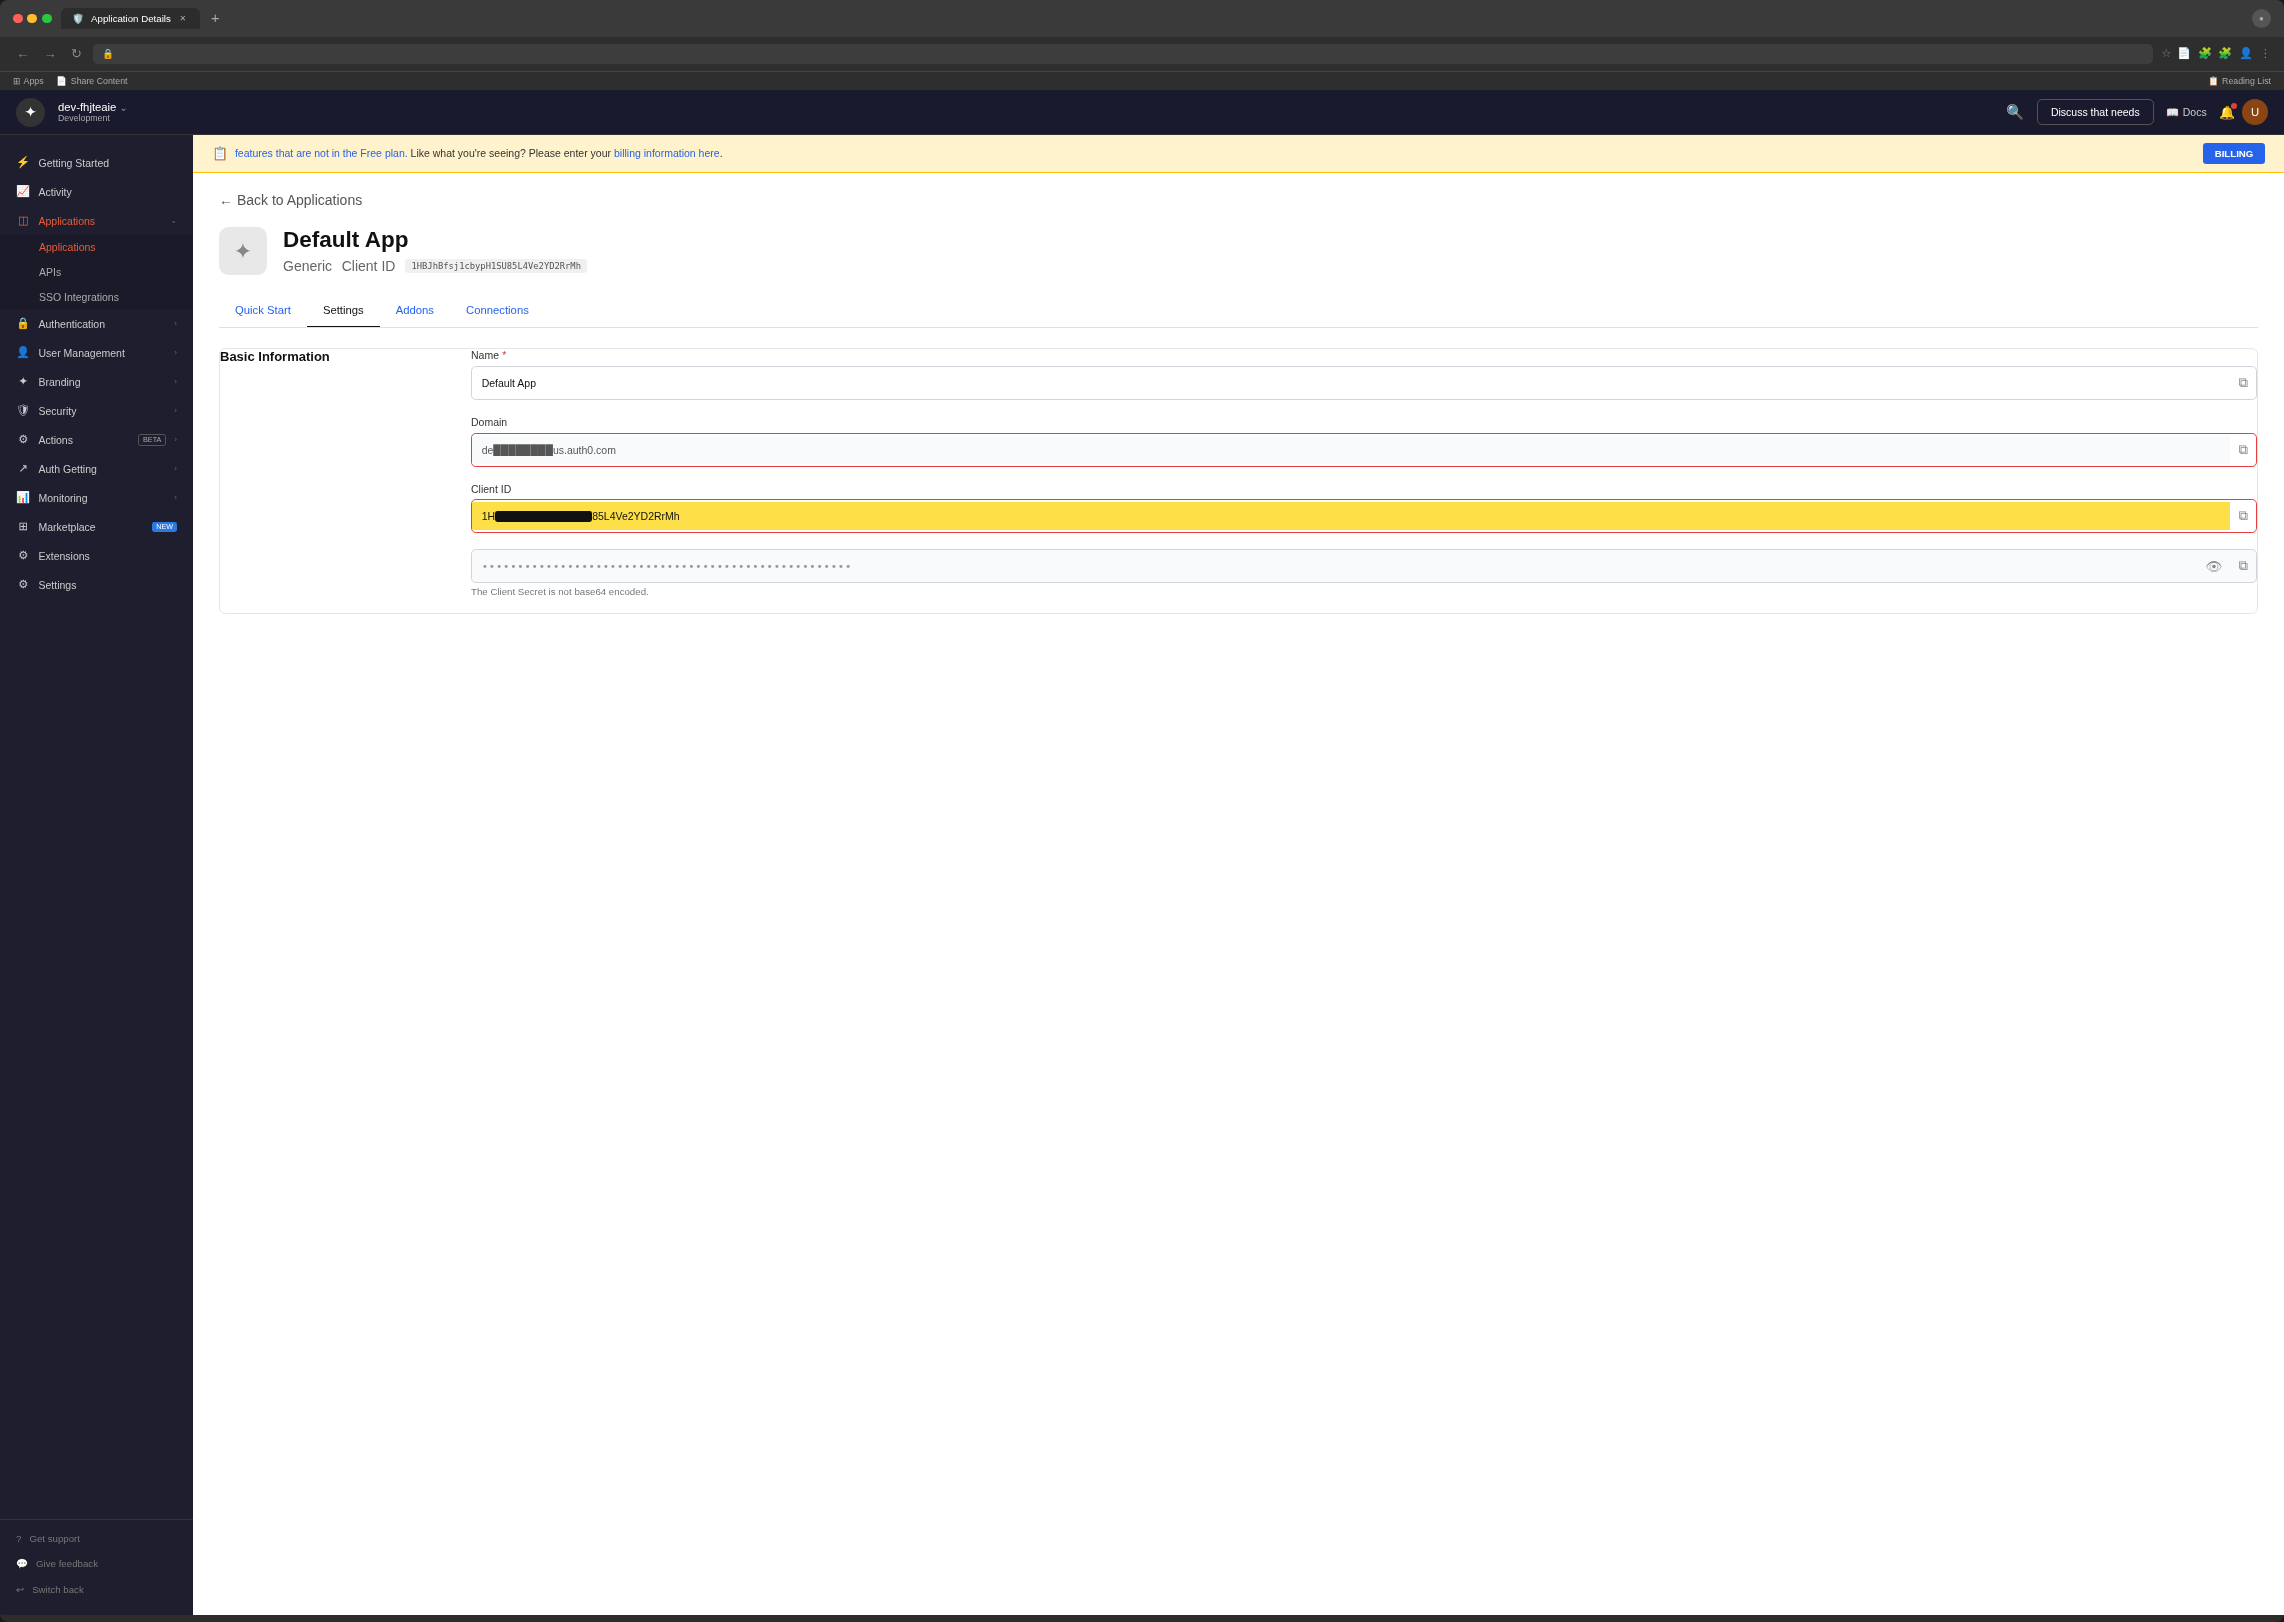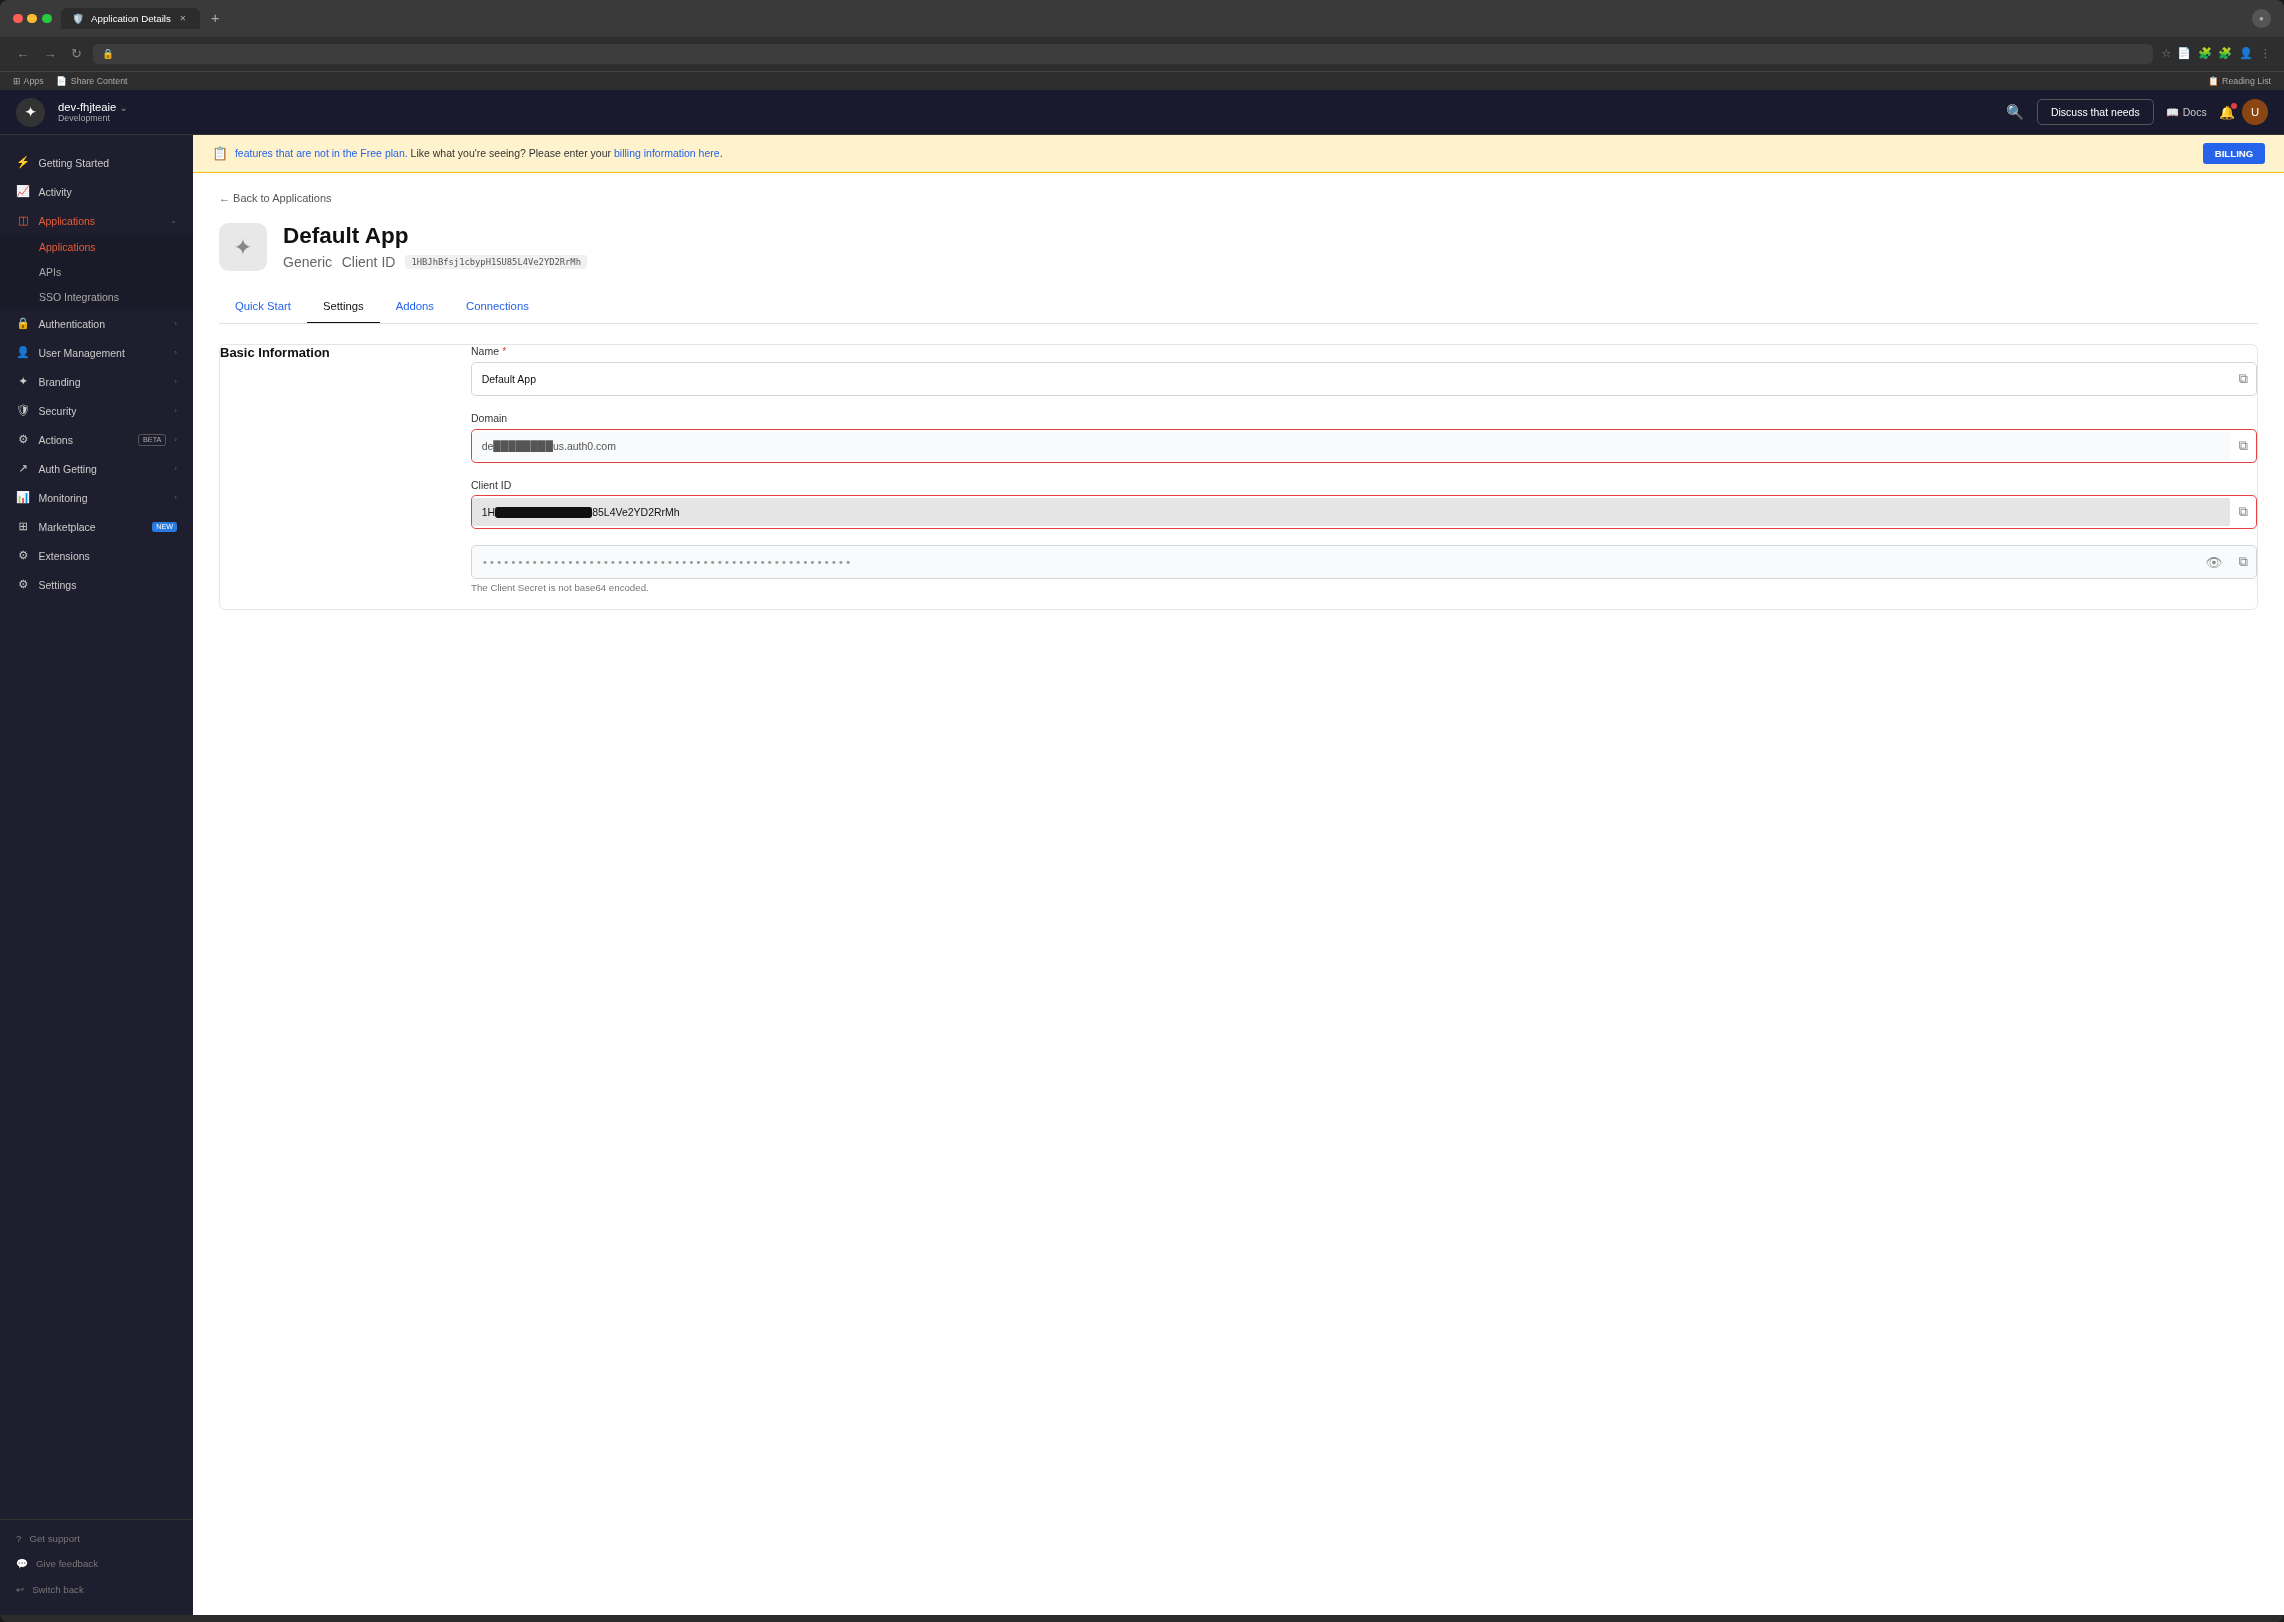--- a/index.html
+++ b/index.html
@@ -64,21 +64,21 @@
 
     
     .main-content { flex: 1; background: #fff; overflow-y: auto; }
     .banner { background: #fff3cd; border-bottom: 0.8px solid #ffc107; padding: 8px 19.3px; display: flex; align-items: center; gap: 6.4px; font-size: 10.5px; }
     .banner-icon { color: #e85d3a; font-size: 13px; }
     .banner-text { color: #333; }
     .banner-link { color: #2563eb; text-decoration: none; }
     .banner-billing { margin-left: auto; background: #2563eb; color: #fff; padding: 4.8px 11.3px; border-radius: 3.2px; font-size: 9.7px; font-weight: 600; cursor: pointer; border: none; }
 
     .content-area { padding: 19.3px 26px; }
-    .back-link { display: flex; align-items: center; gap: 4.8px; color: #555; font-size: 11px; cursor: pointer; margin-bottom: 19.3px; text-decoration: none; }
+    .back-link { display: flex; align-items: center; gap: 4.8px; color: #555; font-size: 14px; cursor: pointer; margin-bottom: 19.3px; text-decoration: none; }
 
     .app-header-section { display: flex; align-items: flex-start; gap: 16px; margin-bottom: 19.3px; }
     .app-icon-wrapper { width: 48px; height: 48px; background: #e8e8e8; border-radius: 9.7px; display: flex; align-items: center; justify-content: center; flex-shrink: 0; }
     .app-icon-star { color: #888; font-size: 22.5px; }
     .app-info { flex: 1; }
     .app-name { font-size: 22.5px; font-weight: 600; color: #111; margin-bottom: 4.8px; }
     .app-meta { display: flex; align-items: center; gap: 9.7px; }
     .app-type { color: #666; font-size: 14px; }
     .client-id-badge { background: #f0f0f0; color: #555; font-size: 8.8px; padding: 1.6px 6.4px; border-radius: 3.2px; font-family: monospace; }
 
@@ -348,21 +348,21 @@
                     <input class="form-input disabled" type="text" value="de████████us.auth0.com" style="background: rgb(249, 250, 251);" readonly="">
                     <button class="form-input-copy">⧉</button>
                   </div>
                 </div>
 
                 <div class="form-group">
                   <div class="form-label">
                     <span>Client ID</span>
                   </div>
                   <div class="form-input-wrapper highlighted" style="border: 1.6px solid #e53e3e;">
-                    <div class="form-input" style="display:flex;align-items:center;gap:0;background:#e5e5e5;">
+                    <div class="form-input" style="display:flex;align-items:center;gap:0;background:#fde047;">
                       <span>1H</span>
                       <span class="redacted-block" style="width:97px;">&nbsp;</span>
                       <span>85L4Ve2YD2RrMh</span>
                     </div>
                     <button class="form-input-copy">⧉</button>
                   </div>
                 </div>
 
                 <div class="form-group">
                   <div class="form-input-wrapper disabled">

